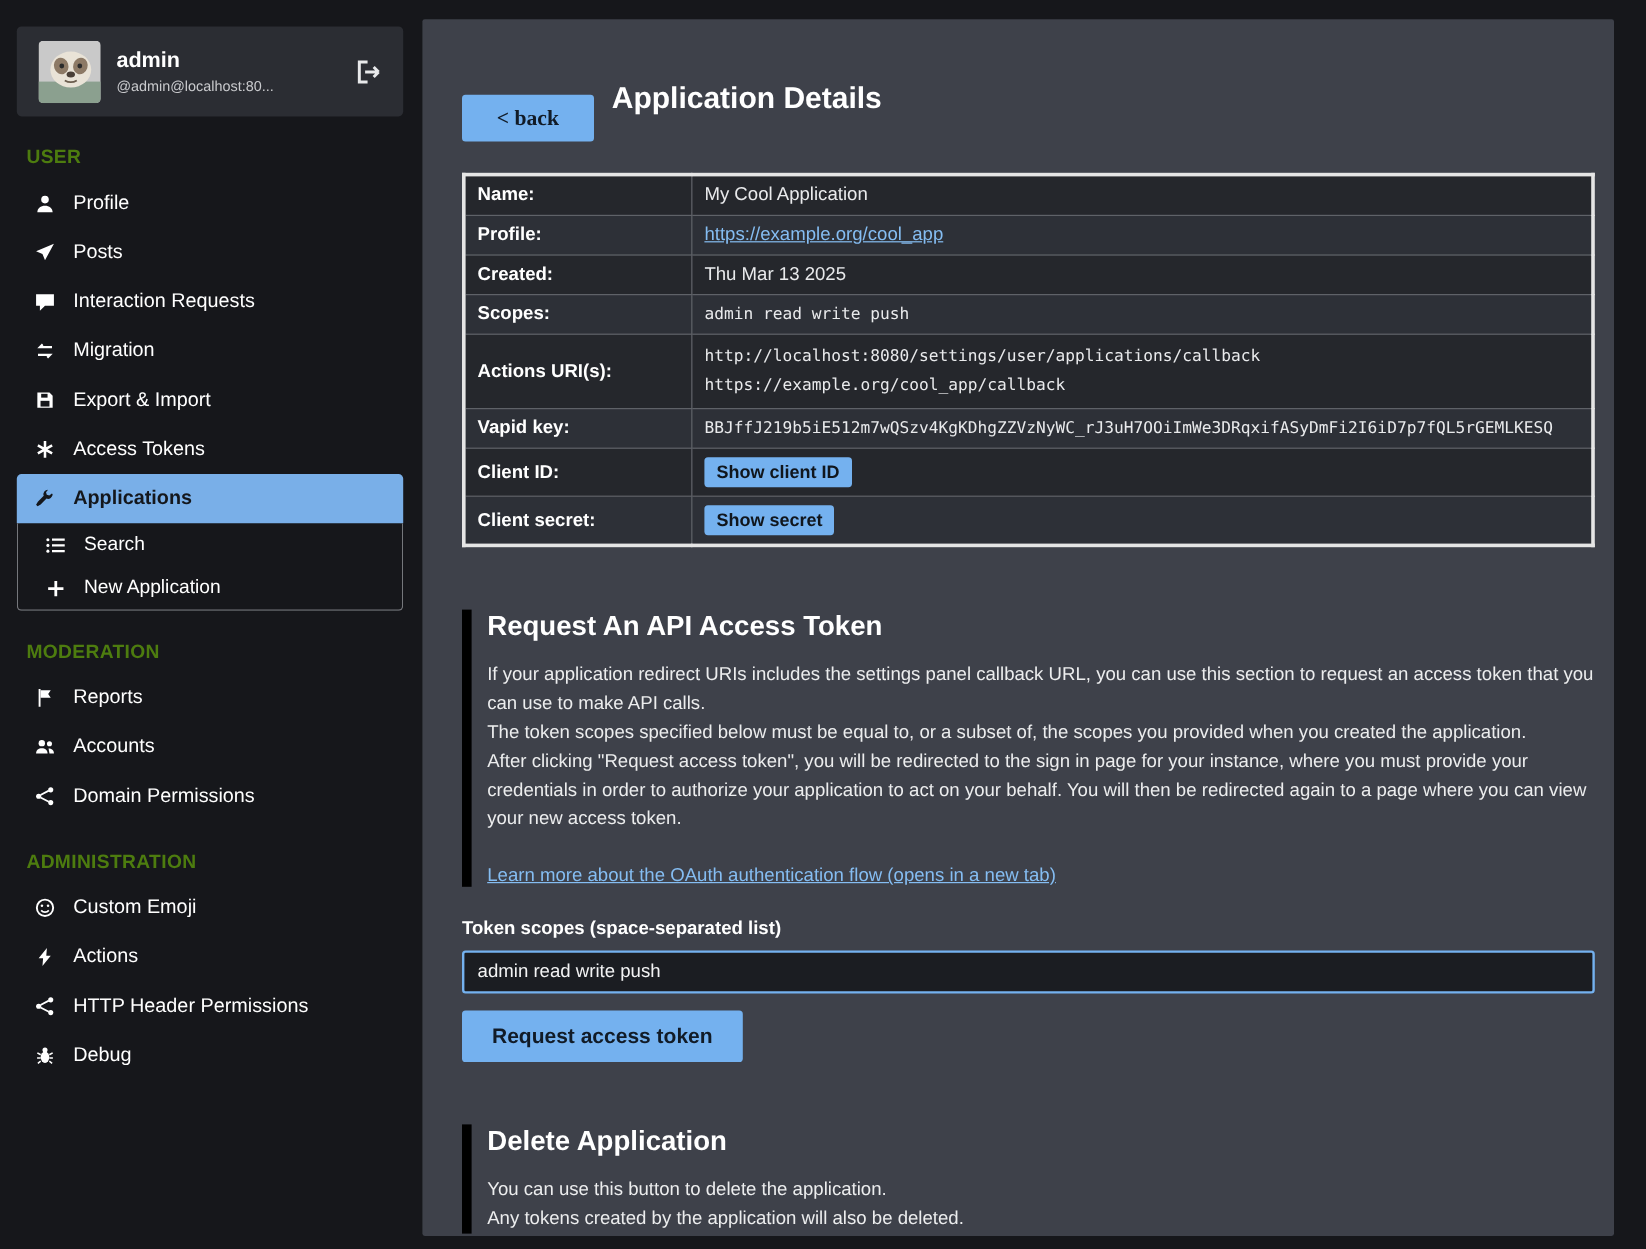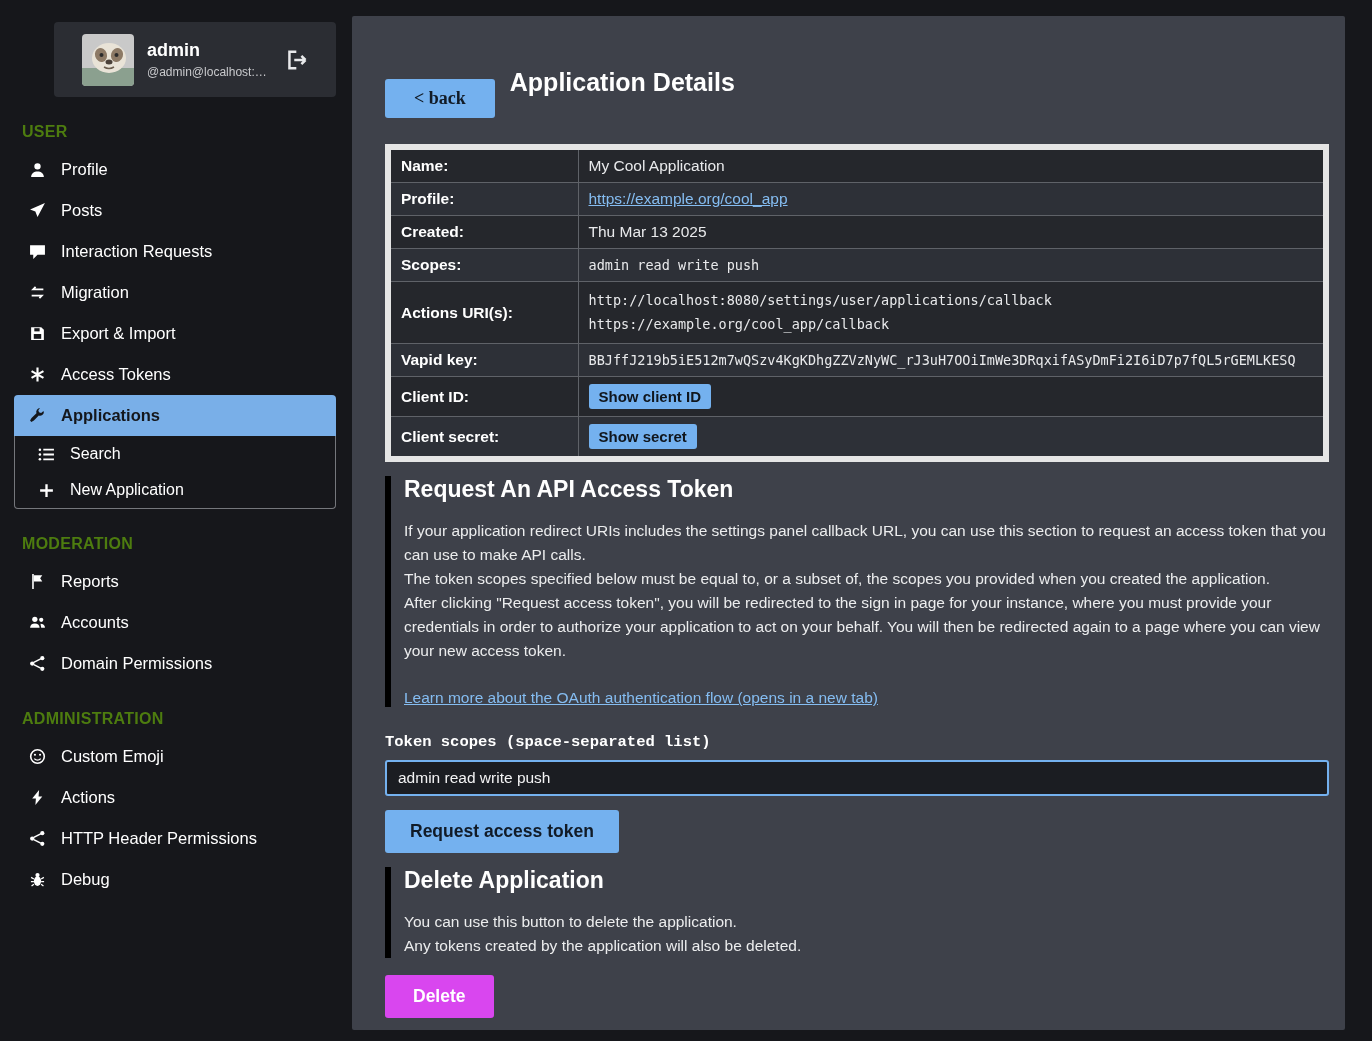--- a/index.html
+++ b/index.html
@@ -11,21 +11,21 @@
     color: #ffffff;
     display: flex;
     overflow: hidden;
   }
 
   
   .sidebar { width: 352px; flex: none; padding: 22px 16px 0 14px; }
   .user-card {
     background: #2b2d33; border-radius: 4px;
     display: flex; align-items: center; gap: 13px;
-    padding: 12px 28px; height: 75px; margin-left: 40px;
+    padding: 12px 18px; height: 75px;
   }
   .avatar { width: 52px; height: 52px; border-radius: 4px; flex: none; overflow: hidden; }
   .user-meta { min-width: 0; }
   .user-name { font-weight: bold; font-size: 18px; }
   .user-handle { font-size: 12px; color: #c9cacd; white-space: nowrap; overflow: hidden; text-overflow: ellipsis; max-width: 168px; margin-top: 4px; }
   .logout { margin-left: auto; color: #e8e9eb; cursor: pointer; display: flex; }
 
   .section-header {
     color: #4d7c0f; font-weight: bold; font-size: 16px;
     margin: 26px 0 8px 8px; letter-spacing: 0.3px;
@@ -54,41 +54,41 @@
   }
   .page-header { display: flex; align-items: center; gap: 15px; margin-bottom: 26px; }
   .back-btn {
     background: #74b1ef; color: #111b27; font-weight: bold; font-size: 18px;
     padding: 9px 29px; border-radius: 3px; border: none; cursor: pointer;
     font-family: Liberation Serif, serif;
     margin-top: 33px;
   }
   .page-title { font-size: 25px; font-weight: bold; }
 
-  table.details { width: 100%; border-collapse: collapse; font-size: 15.5px; border: 6px solid #e5e5e5; }
+  table.details { width: 100%; border-collapse: collapse; font-size: 15.5px; border: 3px solid #e5e5e5; }
   table.details td { border: 1px solid #5f6268; padding: 7px 10px; vertical-align: middle; }
   table.details tr:nth-child(odd)  { background: #25272c; }
   table.details tr:nth-child(even) { background: #2d3037; }
   td.lbl { width: 190px; font-weight: bold; color: #ffffff; }
   td.val { color: #e9eaec; }
   .mono { font-family: "DejaVu Sans Mono", monospace; font-size: 13.5px; letter-spacing: 0; }
   .mono-line { font-family: "DejaVu Sans Mono", monospace; font-size: 13.5px; line-height: 1.75; }
   a.tbl-link { color: #85bdf2; text-decoration: underline; cursor: pointer; }
   .show-btn {
     display: inline-block; background: #74b1ef; color: #10161d; font-weight: bold;
     font-size: 15px; padding: 4px 10px; border-radius: 3px; border: none; cursor: pointer;
     font-family: "Liberation Sans", sans-serif;
   }
 
-  .sectionblock { margin-top: 14px; border-left: 6px solid #000000; padding-left: 13px; }
+  .sectionblock { margin-top: 52px; border-left: 8px solid #000000; padding-left: 13px; }
   .sectionblock h2 { margin: 0 0 16px 0; font-size: 23px; font-weight: bold; }
   .sectionblock p { margin: 0; line-height: 1.55; font-size: 15.5px; color: #ecedee; }
   .learn-link { display: inline-block; margin-top: 26px; color: #85bdf2; font-size: 15.5px; text-decoration: underline; cursor: pointer; }
 
-  .field-label { font-weight: bold; font-size: 15.5px; margin: 26px 0 9px 0; font-family: Liberation Mono, monospace; }
+  .field-label { font-weight: bold; font-size: 15.5px; margin: 26px 0 9px 0; }
   .scopes-input {
     width: 100%; height: 36px; background: #1b1d22;
     border: 2px solid #74b1ef; border-radius: 3px;
     color: #f3f3f4; font-size: 15.5px; padding: 6px 11px;
     font-family: "Liberation Sans", sans-serif; outline: none;
   }
   .request-btn {
     margin-top: 14px; background: #74b1ef; color: #111b27; font-weight: bold;
     font-size: 17.5px; padding: 11px 25px; border-radius: 3px; border: none; cursor: pointer;
     font-family: "Liberation Sans", sans-serif;

